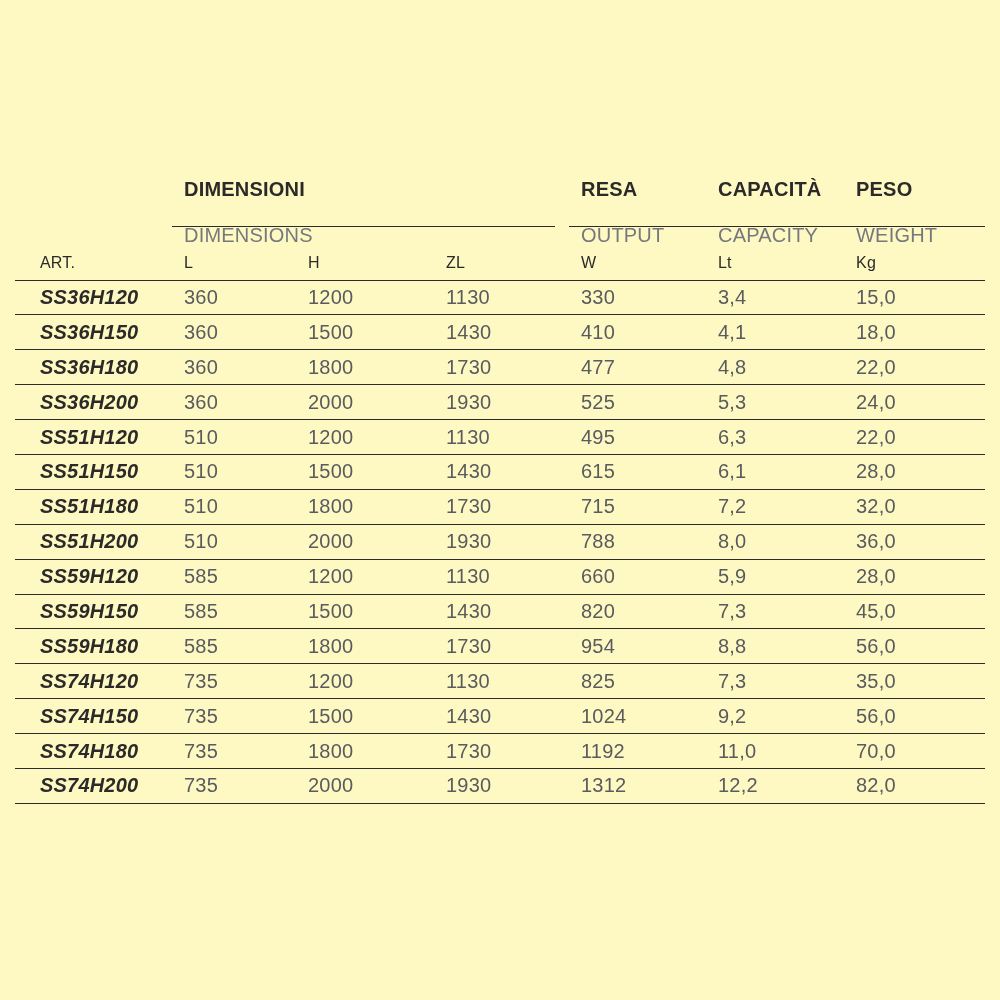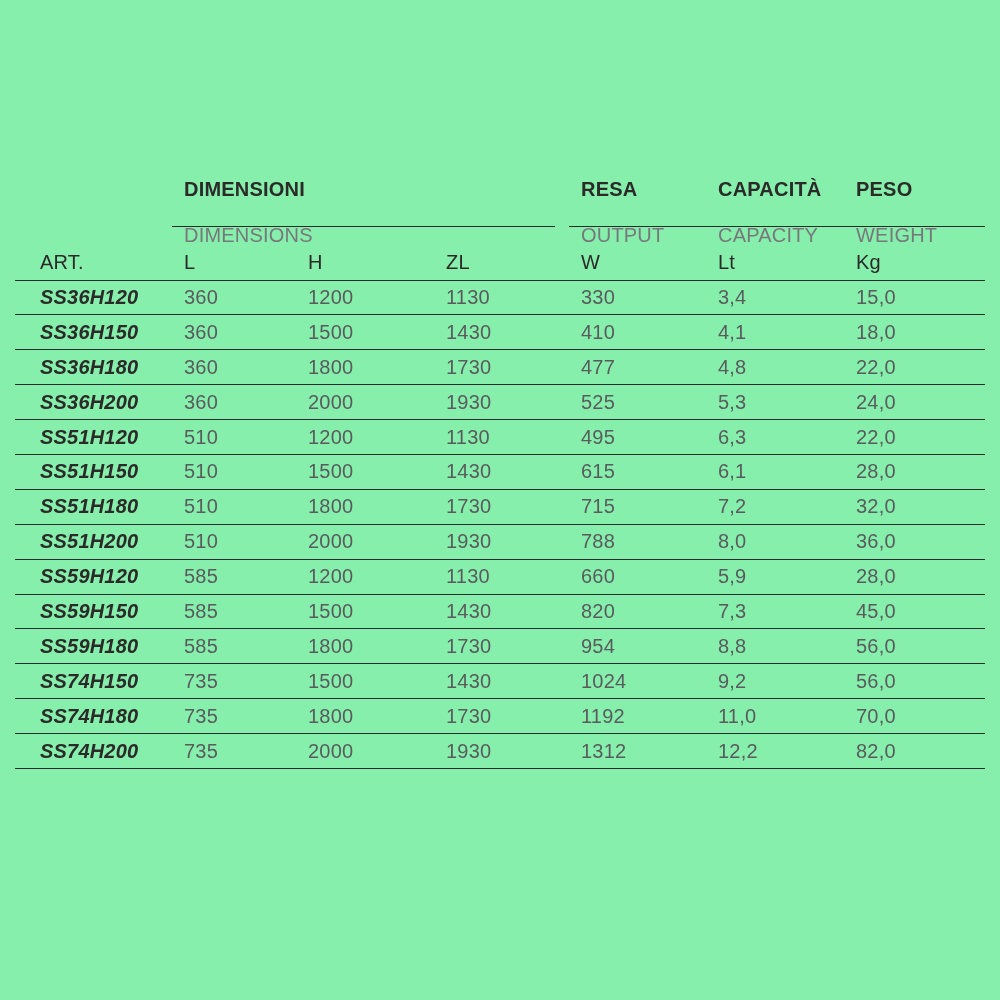--- a/index.html
+++ b/index.html
@@ -5,21 +5,21 @@
   html, body {
     margin: 0;
     padding: 0;
     background: #ffffff;
     font-family: "Liberation Sans", sans-serif;
   }
   .page {
     position: relative;
     width: 1000px;
     height: 1000px;
-    background: #86efac;
+    background: #fef9c3;
     overflow: hidden;
   }
   .table-wrap {
     position: absolute;
     left: 15px;
     top: 178px;
     width: 970px;
   }
   table.spec {
     border-collapse: collapse;
@@ -68,21 +68,21 @@
   }
   .gline-dim  { left: 157px; width: 383px; }
   .gline-resa { left: 554px; width: 416px; }
 
   
   tr.cols-row { height: 34px; }
   tr.cols-row th {
     padding: 0 0 0 12px;
     text-align: left;
     vertical-align: middle;
-    font-size: 20px;
+    font-size: 16px;
     font-weight: normal;
     color: #2b2a29;
     border-bottom: 1.7px solid #2b2b2b;
     letter-spacing: 0.2px;
   }
   tr.cols-row th.art-h { padding-left: 25px; }
 
   
   tbody tr { height: 34.9px; }
   tbody td {
@@ -246,20 +246,29 @@
           <tr>
             <td class="art">SS59H180</td>
             <td>585</td>
             <td>1800</td>
             <td>1730</td>
             <td>954</td>
             <td>8,8</td>
             <td>56,0</td>
           </tr>
           <tr>
+            <td class="art">SS74H120</td>
+            <td>735</td>
+            <td>1200</td>
+            <td>1130</td>
+            <td>825</td>
+            <td>7,3</td>
+            <td>35,0</td>
+          </tr>
+          <tr>
             <td class="art">SS74H150</td>
             <td>735</td>
             <td>1500</td>
             <td>1430</td>
             <td>1024</td>
             <td>9,2</td>
             <td>56,0</td>
           </tr>
           <tr>
             <td class="art">SS74H180</td>

